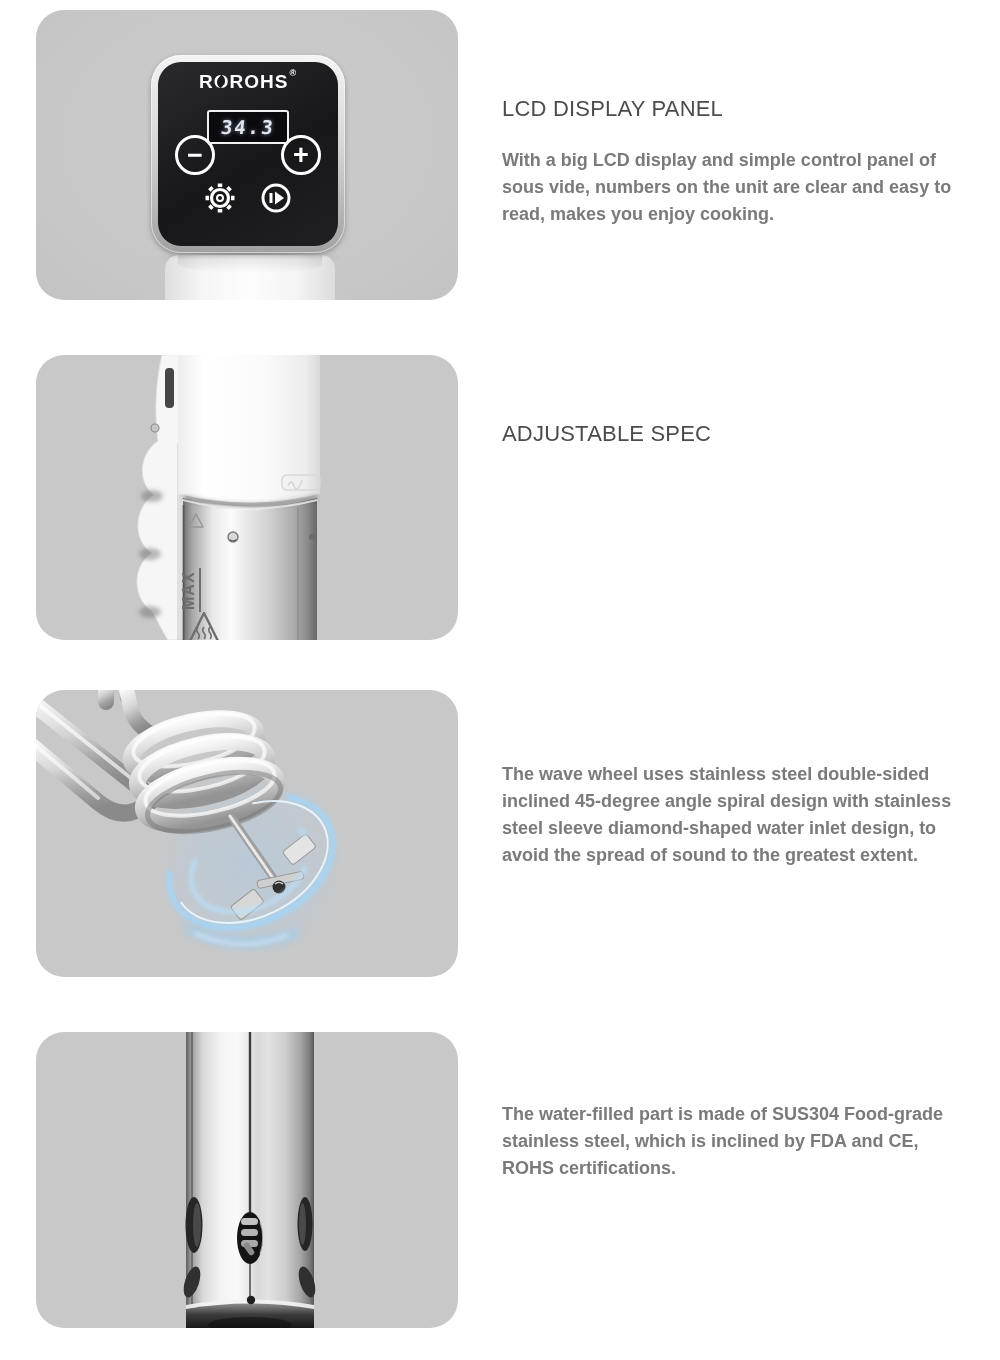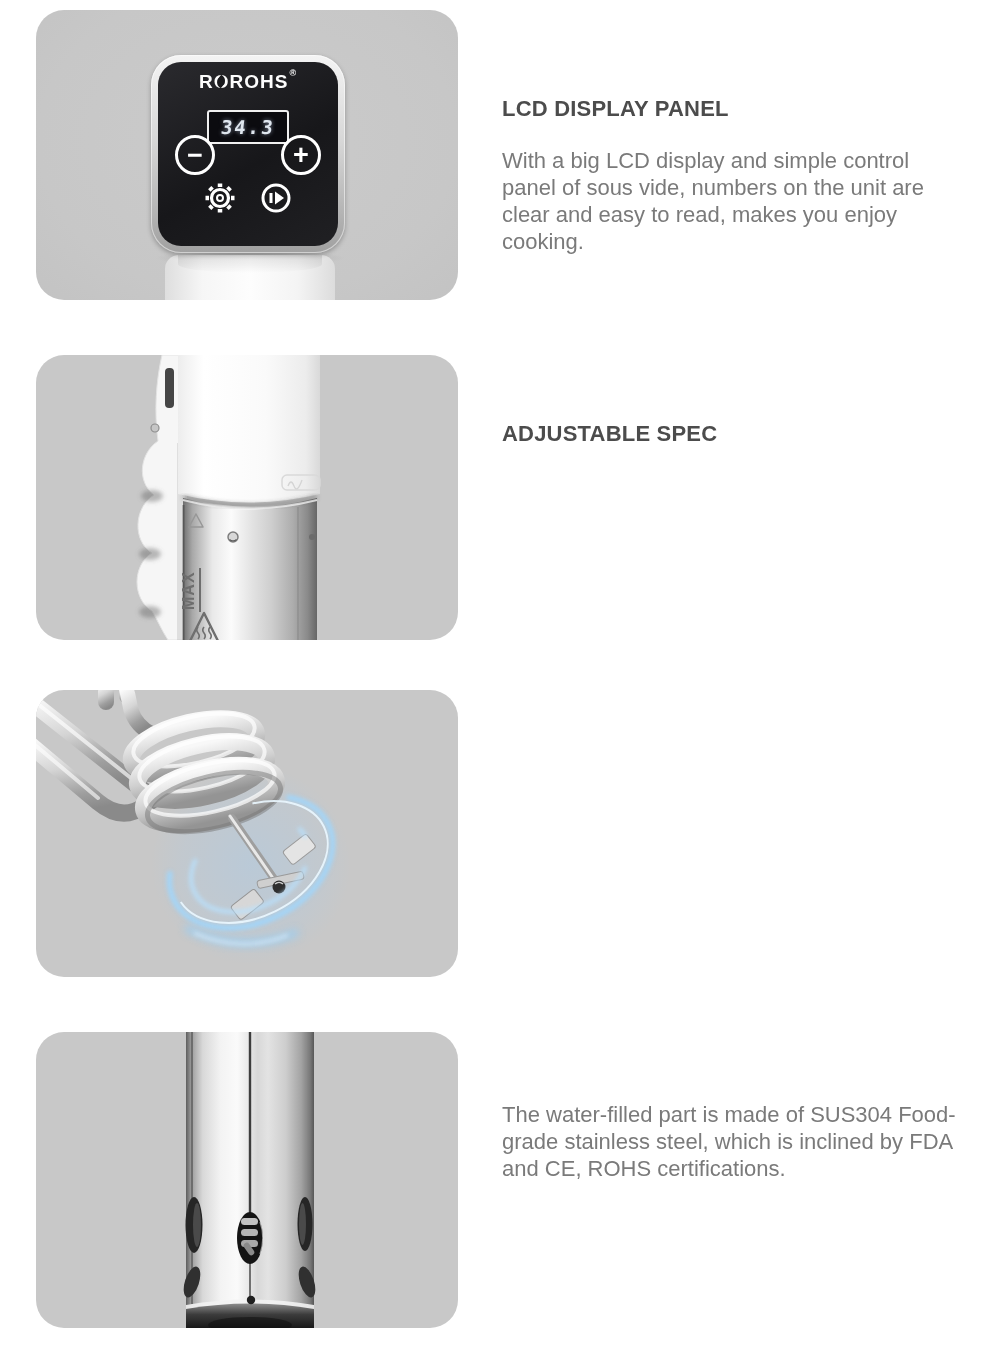--- a/index.html
+++ b/index.html
@@ -9,22 +9,22 @@
   #card1{top:10px;height:290px;background:radial-gradient(ellipse at 50% 45%, #cbcbcb 0%, #c7c7c7 70%, #c3c3c3 100%);}
   #card2{top:355px;height:285px;}
   #card3{top:690px;height:287px;}
   #card4{top:1032px;height:296px;}
 
   .text-block{position:absolute;left:502px;width:456px;}
   #text1{top:96px;}
   #text2{top:421px;}
   #text3{top:761px;}
   #text4{top:1101px;}
-  .text-block h2{margin:0 0 25px 0;font-size:22px;font-weight:bold;color:#4c4c4c;letter-spacing:.2px;}
-  .text-block p{margin:0;font-size:22px;line-height:27px;color:#7a7a7a;}
+  .text-block h2{margin:0 0 25px 0;font-size:22px;font-weight:normal;color:#4c4c4c;letter-spacing:.2px;}
+  .text-block p{margin:0;font-size:18px;line-height:27px;color:#7a7a7a;font-weight:bold;}
 
   
   .neck-shadow{position:absolute;left:118px;top:240px;width:192px;height:16px;
     background:radial-gradient(ellipse at center, rgba(0,0,0,.20) 0%, rgba(0,0,0,0) 70%);}
   .neck{position:absolute;left:129px;top:245px;width:170px;height:45px;
     border-radius:14px 14px 0 0;
     background:linear-gradient(90deg,#dedede 0%,#f6f6f6 22%,#fdfdfd 50%,#f4f4f4 78%,#dcdcdc 100%);}
   .neck-arc{position:absolute;left:142px;top:245px;width:144px;height:18px;border-radius:0 0 50% 50%;
     background:linear-gradient(180deg, rgba(0,0,0,.10), rgba(0,0,0,0));}
   .panel{position:absolute;left:115px;top:45px;width:194px;height:198px;border-radius:30px;
@@ -237,20 +237,21 @@
         <ellipse cx="215" cy="172" rx="86" ry="60" stroke="#9ed7ff" stroke-width="5" stroke-dasharray="300 150" stroke-dashoffset="40" filter="url(#blurA)" opacity=".95"></ellipse>
         <ellipse cx="215" cy="172" rx="81" ry="55" stroke="#eaf7ff" stroke-width="2" stroke-dasharray="220 140" stroke-dashoffset="10" opacity=".9"></ellipse>
         <ellipse cx="213" cy="174" rx="62" ry="43" stroke="#b9e2ff" stroke-width="4" stroke-dasharray="170 120" stroke-dashoffset="-30" filter="url(#blurA)" opacity=".9"></ellipse>
       </g>
       <path d="M150,238 Q205,266 262,242" fill="none" stroke="#8fd0ff" stroke-width="6" filter="url(#blurB)" opacity=".8"></path>
       <path d="M158,243 Q206,264 252,245" fill="none" stroke="#e2f3ff" stroke-width="2" filter="url(#blurA)" opacity=".9"></path>
     </svg>
   </div>
 
   <div class="text-block" id="text3">
+    <p>The wave wheel uses stainless steel double-sided inclined 45-degree angle spiral design with stainless steel sleeve diamond-shaped water inlet design, to avoid the spread of sound to the greatest extent.</p>
   </div>
 
   <div class="card" id="card4">
     <svg width="422" height="296" viewBox="0 0 422 296">
       <defs>
         <linearGradient id="bodySteel4" x1="0" y1="0" x2="1" y2="0">
           <stop offset="0" stop-color="#5e5e5e"></stop>
             <stop offset=".04" stop-color="#9b9b9b"></stop>
           <stop offset=".13" stop-color="#d8d8d8"></stop>
             <stop offset=".27" stop-color="#f3f3f3"></stop>

